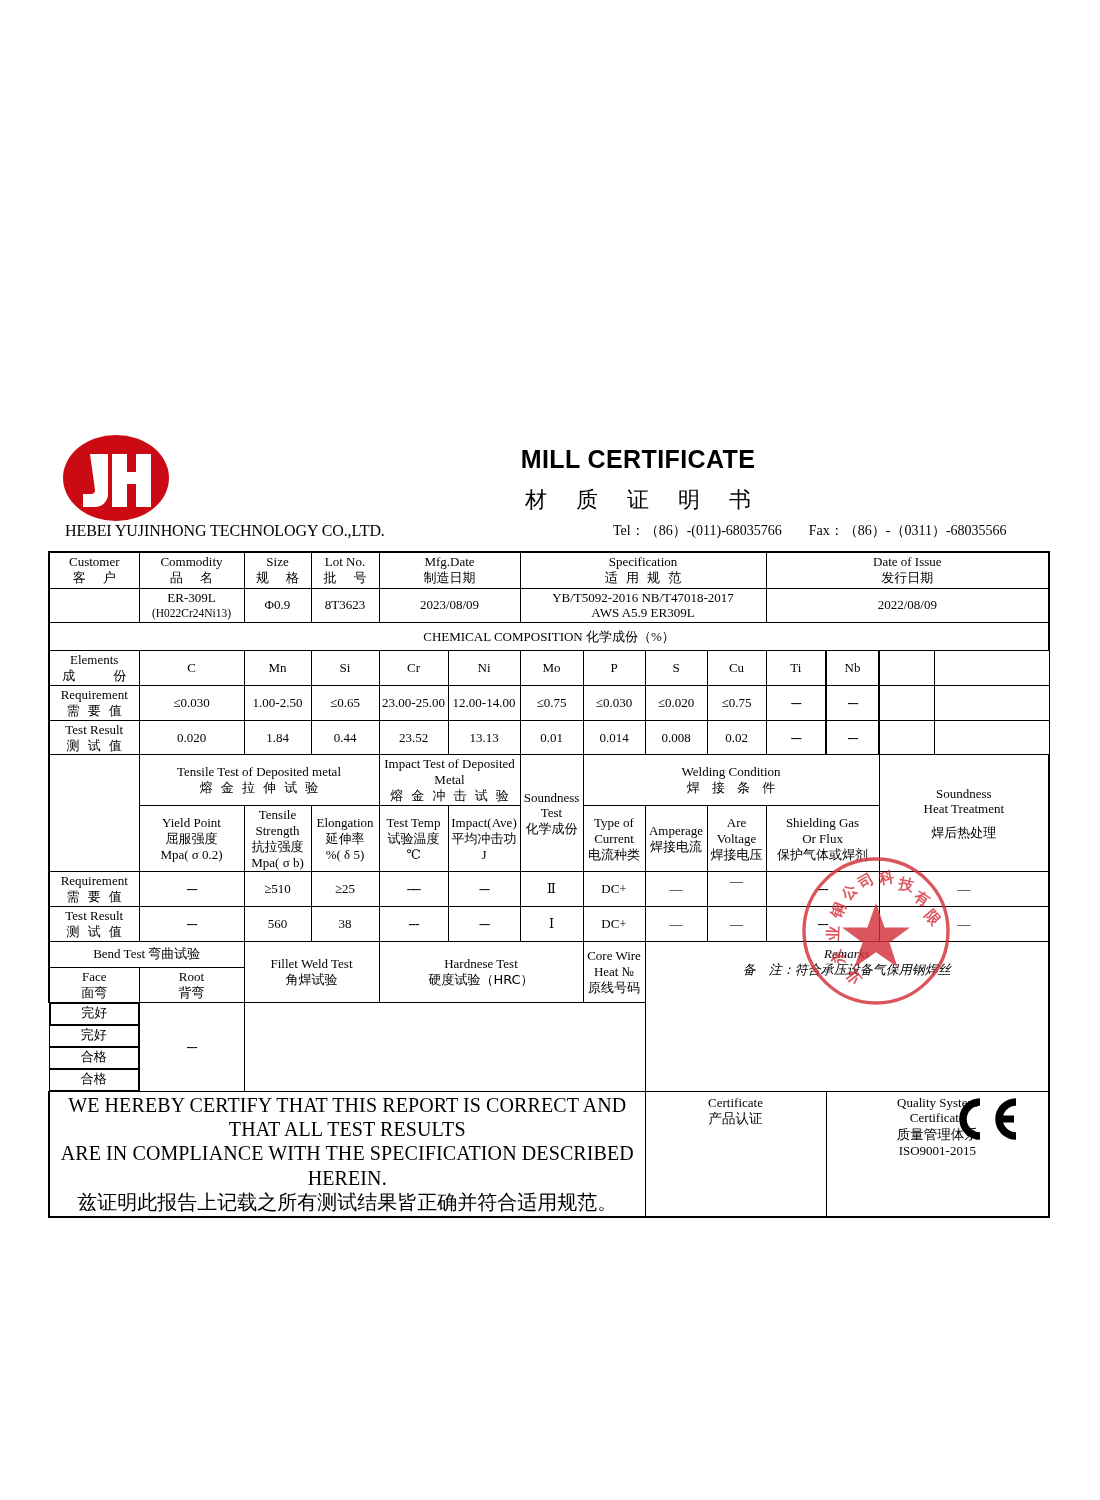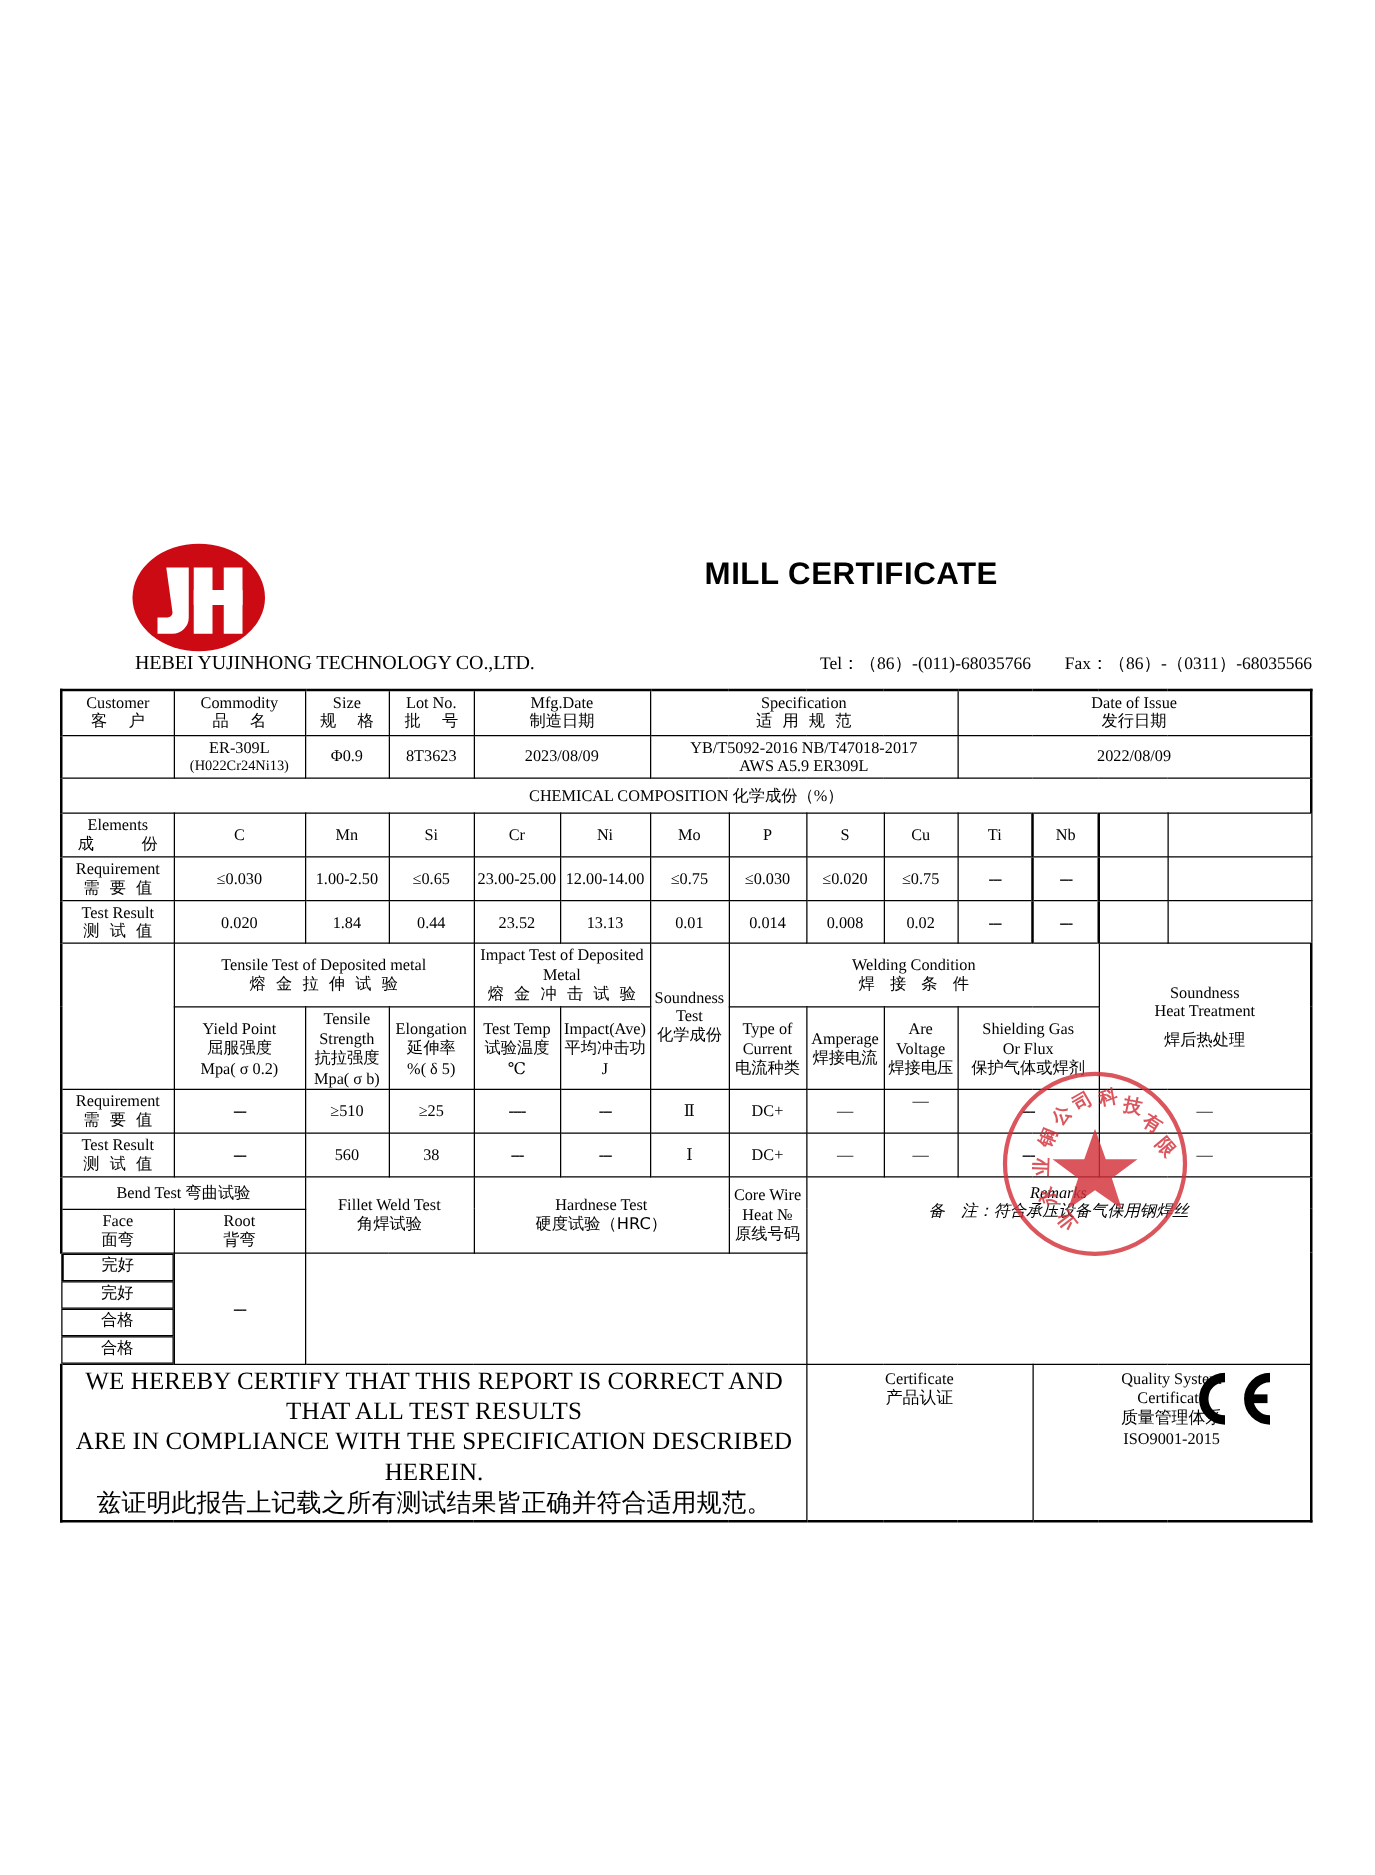--- a/index.html
+++ b/index.html
@@ -13,21 +13,21 @@
   #page {
     position: relative;
     width: 1100px; height: 1500px;
     background: #fff;
     overflow: hidden;
   }
   
   .header-band {
     position: absolute;
     left: 48px; top: 432px;
-    width: 1000px; height: 108px; margin-left: 43px;
+    width: 1000px; height: 108px;
   }
   .logo-wrap {
     position: absolute; left: 12px; top: 2px;
     width: 118px; height: 90px;
   }
   .title-block {
     position: absolute; left: 380px; top: 14px;
     width: 420px; text-align: center;
   }
   .mill-title {
@@ -145,20 +145,21 @@
         <rect x="52" y="20" width="15" height="53" fill="#ffffff"></rect>
 
         <rect x="76" y="20" width="15" height="53" fill="#ffffff"></rect>
 
         <rect x="52" y="38" width="39" height="12" fill="#ffffff"></rect>
       </svg>
     </div>
 
     <div class="title-block">
       <div class="mill-title">MILL CERTIFICATE</div>
+      <div class="cn-title">材 质 证 明 书</div>
     </div>
 
     <div class="company-name">HEBEI YUJINHONG TECHNOLOGY CO.,LTD.</div>
 
     <div class="contact">
       <span>Tel：（86）-(011)-68035766</span>
       <span class="gap"></span>
       <span>Fax：（86）-（0311）-68035566</span>
     </div>
   </div>

